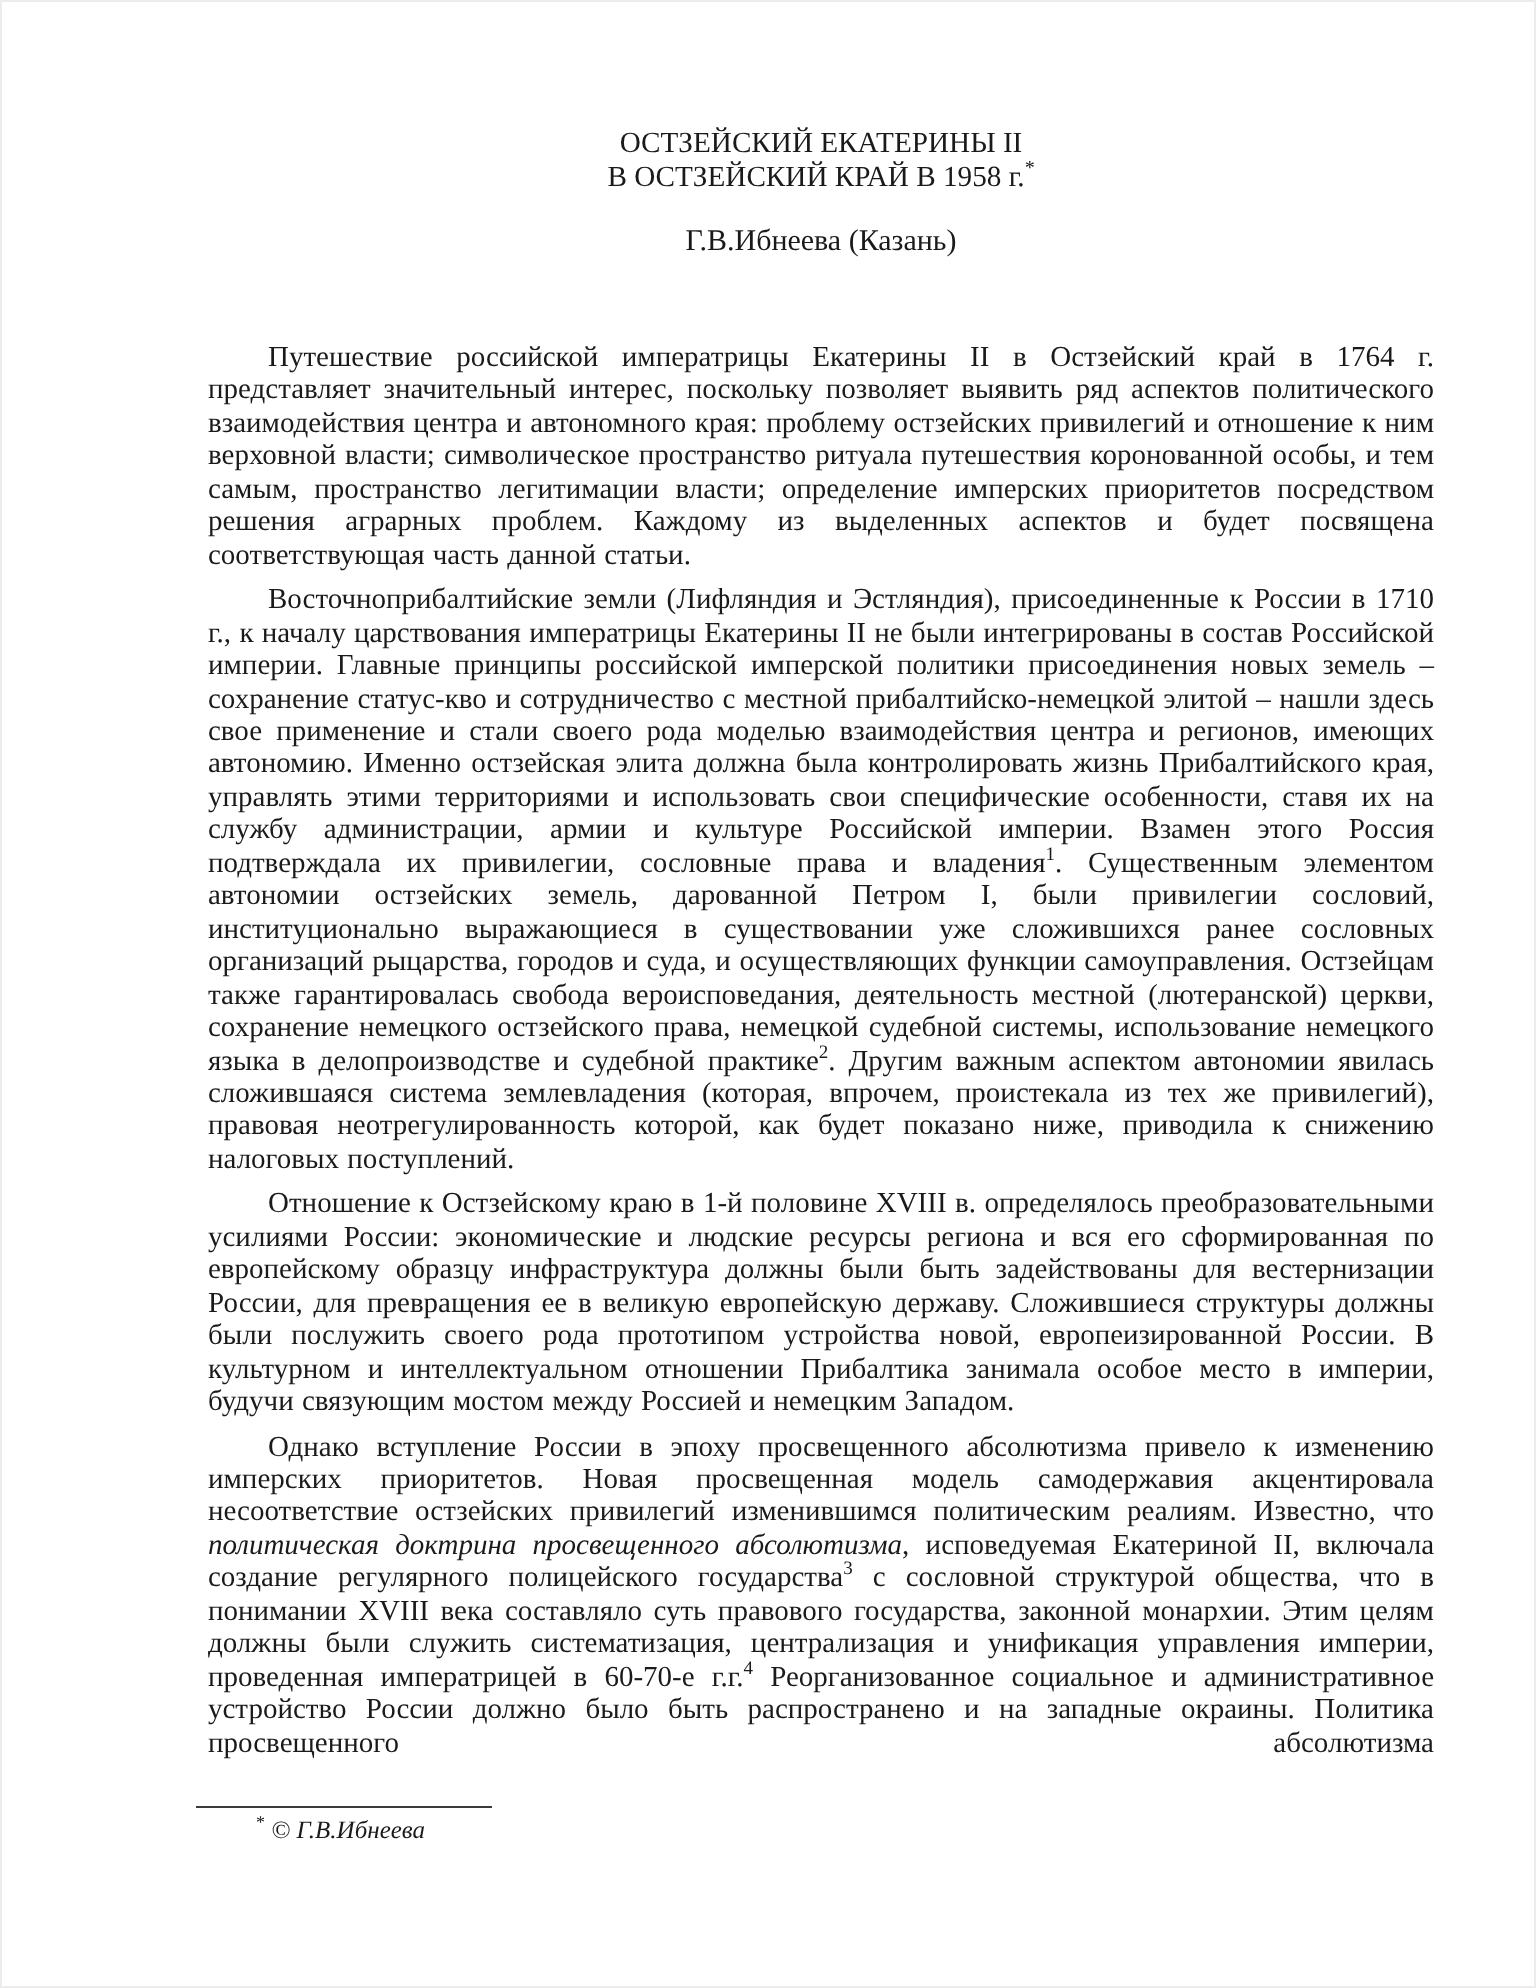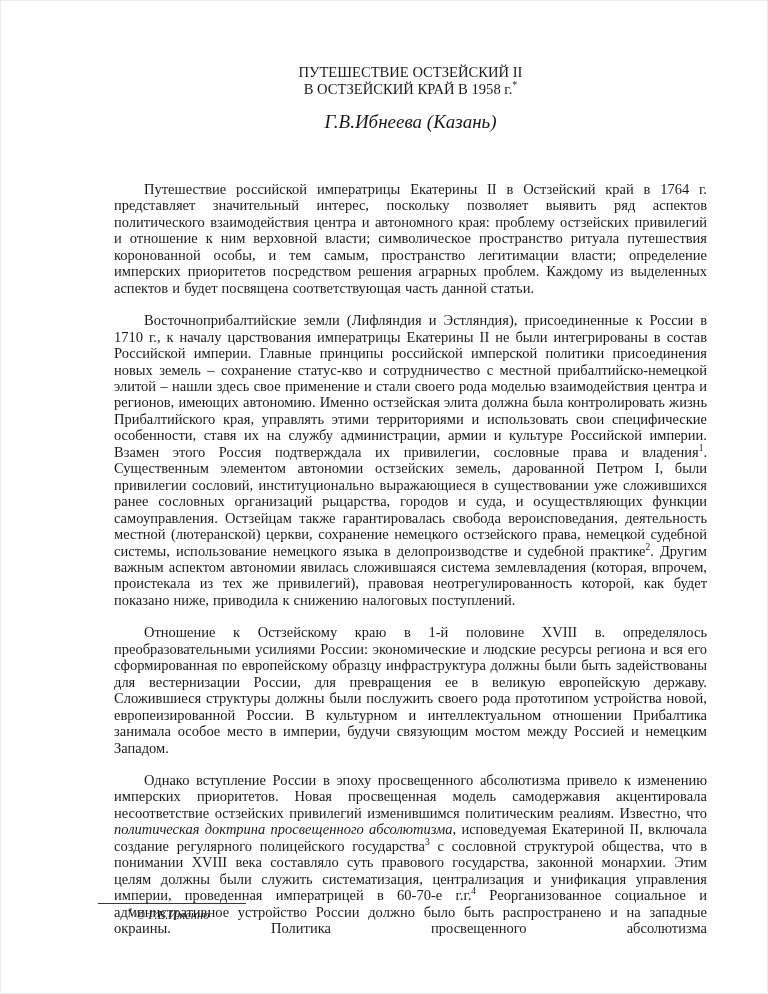--- a/index.html
+++ b/index.html
@@ -24,32 +24,31 @@
     top: 63px;
     margin: 0;
     text-align: center;
     font-size: 14.6px;
     line-height: 17px;
     font-weight: normal;
   }
   .author-line {
     top: 112px;
     text-align: center;
-    font-style: italic;
-    font-size: 19px;
+    font-size: 15px;
     line-height: 17px;
   }
   .body-text {
     top: 164px;
     font-size: 14.5px;
     line-height: 16.45px;
     text-align: justify;
   }
   p.para {
-    margin: 16px;
+    margin: 6px;
     text-indent: 30px;
     word-spacing: 0.5px;
   }
   
   p.para.continues {
     text-align-last: justify;
   }
   .run-i { font-style: italic; }
   sup.sx {
     font-size: 9.5px;
@@ -84,34 +83,34 @@
   .fn-line .fn-body {
     font-style: italic;
   }
 </style>
 </head>
 <body>
 
 <div class="page">
 
   <h1 class="col doc-title">
-    <span>ПУТЕШЕСТВИЕ ОСТЗЕЙСКИЙ II</span><br>
+    <span>ОСТЗЕЙСКИЙ ЕКАТЕРИНЫ II</span><br>
     <span>В ОСТЗЕЙСКИЙ КРАЙ В 1958 г.</span><sup class="title-sup">*</sup>
   </h1>
 
   <div class="col author-line">Г.В.Ибнеева (Казань)</div>
 
   <div class="col body-text">
     <p class="para"><span>Путешествие российской императрицы Екатерины II в Остзейский край в 1764 г. представляет значительный интерес, поскольку позволяет выявить ряд аспектов политического взаимодействия центра и автономного края: проблему остзейских привилегий и отношение к ним верховной власти; символическое пространство ритуала путешествия коронованной особы, и тем самым, пространство легитимации власти; определение имперских приоритетов посредством решения аграрных проблем. Каждому из выделенных аспектов и будет посвящена соответствующая часть данной статьи.</span></p>
     <p class="para"><span>Восточноприбалтийские земли (Лифляндия и Эстляндия), присоединенные к России в 1710 г., к началу царствования императрицы Екатерины II не были интегрированы в состав Российской империи. Главные принципы российской имперской политики присоединения новых земель – сохранение статус-кво и сотрудничество с местной прибалтийско-немецкой элитой – нашли здесь свое применение и стали своего рода моделью взаимодействия центра и регионов, имеющих автономию. Именно остзейская элита должна была контролировать жизнь Прибалтийского края, управлять этими территориями и использовать свои специфические особенности, ставя их на службу администрации, армии и культуре Российской империи. Взамен этого Россия подтверждала их привилегии, сословные права и владения</span><sup class="sx">1</sup><span>. Существенным элементом автономии остзейских земель, дарованной Петром I, были привилегии сословий, институционально выражающиеся в существовании уже сложившихся ранее сословных организаций рыцарства, городов и суда, и осуществляющих функции самоуправления. Остзейцам также гарантировалась свобода вероисповедания, деятельность местной (лютеранской) церкви, сохранение немецкого остзейского права, немецкой судебной системы, использование немецкого языка в делопроизводстве и судебной практике</span><sup class="sx">2</sup><span>. Другим важным аспектом автономии явилась сложившаяся система землевладения (которая, впрочем, проистекала из тех же привилегий), правовая неотрегулированность которой, как будет показано ниже, приводила к снижению налоговых поступлений.</span></p>
     <p class="para"><span>Отношение к Остзейскому краю в 1-й половине XVIII в. определялось преобразовательными усилиями России: экономические и людские ресурсы региона и вся его сформированная по европейскому образцу инфраструктура должны были быть задействованы для вестернизации России, для превращения ее в великую европейскую державу. Сложившиеся структуры должны были послужить своего рода прототипом устройства новой, европеизированной России. В культурном и интеллектуальном отношении Прибалтика занимала особое место в империи, будучи связующим мостом между Россией и немецким Западом.</span></p>
     <p class="para continues"><span>Однако вступление России в эпоху просвещенного абсолютизма привело к изменению имперских приоритетов. Новая просвещенная модель самодержавия акцентировала несоответствие остзейских привилегий изменившимся политическим реалиям. Известно, что </span><span class="run-i">политическая доктрина просвещенного абсолютизма</span><span>, исповедуемая Екатериной II, включала создание регулярного полицейского государства</span><sup class="sx">3</sup><span> с сословной структурой общества, что в понимании XVIII века составляло суть правового государства, законной монархии. Этим целям должны были служить систематизация, централизация и унификация управления империи, проведенная императрицей в 60-70-е г.г.</span><sup class="sx">4</sup><span> Реорганизованное социальное и административное устройство России должно было быть распространено и на западные окраины. Политика просвещенного абсолютизма</span></p>
   </div>
 
   <div class="col footnote-area">
     <div class="fn-rule"></div>
     <div class="fn-line">
       <span class="fn-marker">*</span>
-      <span class="fn-body">© Г.В.Именно</span>
+      <span class="fn-body">© Г.В.Ибнеева</span>
     </div>
   </div>
 
 </div>
 
 </body></html>

